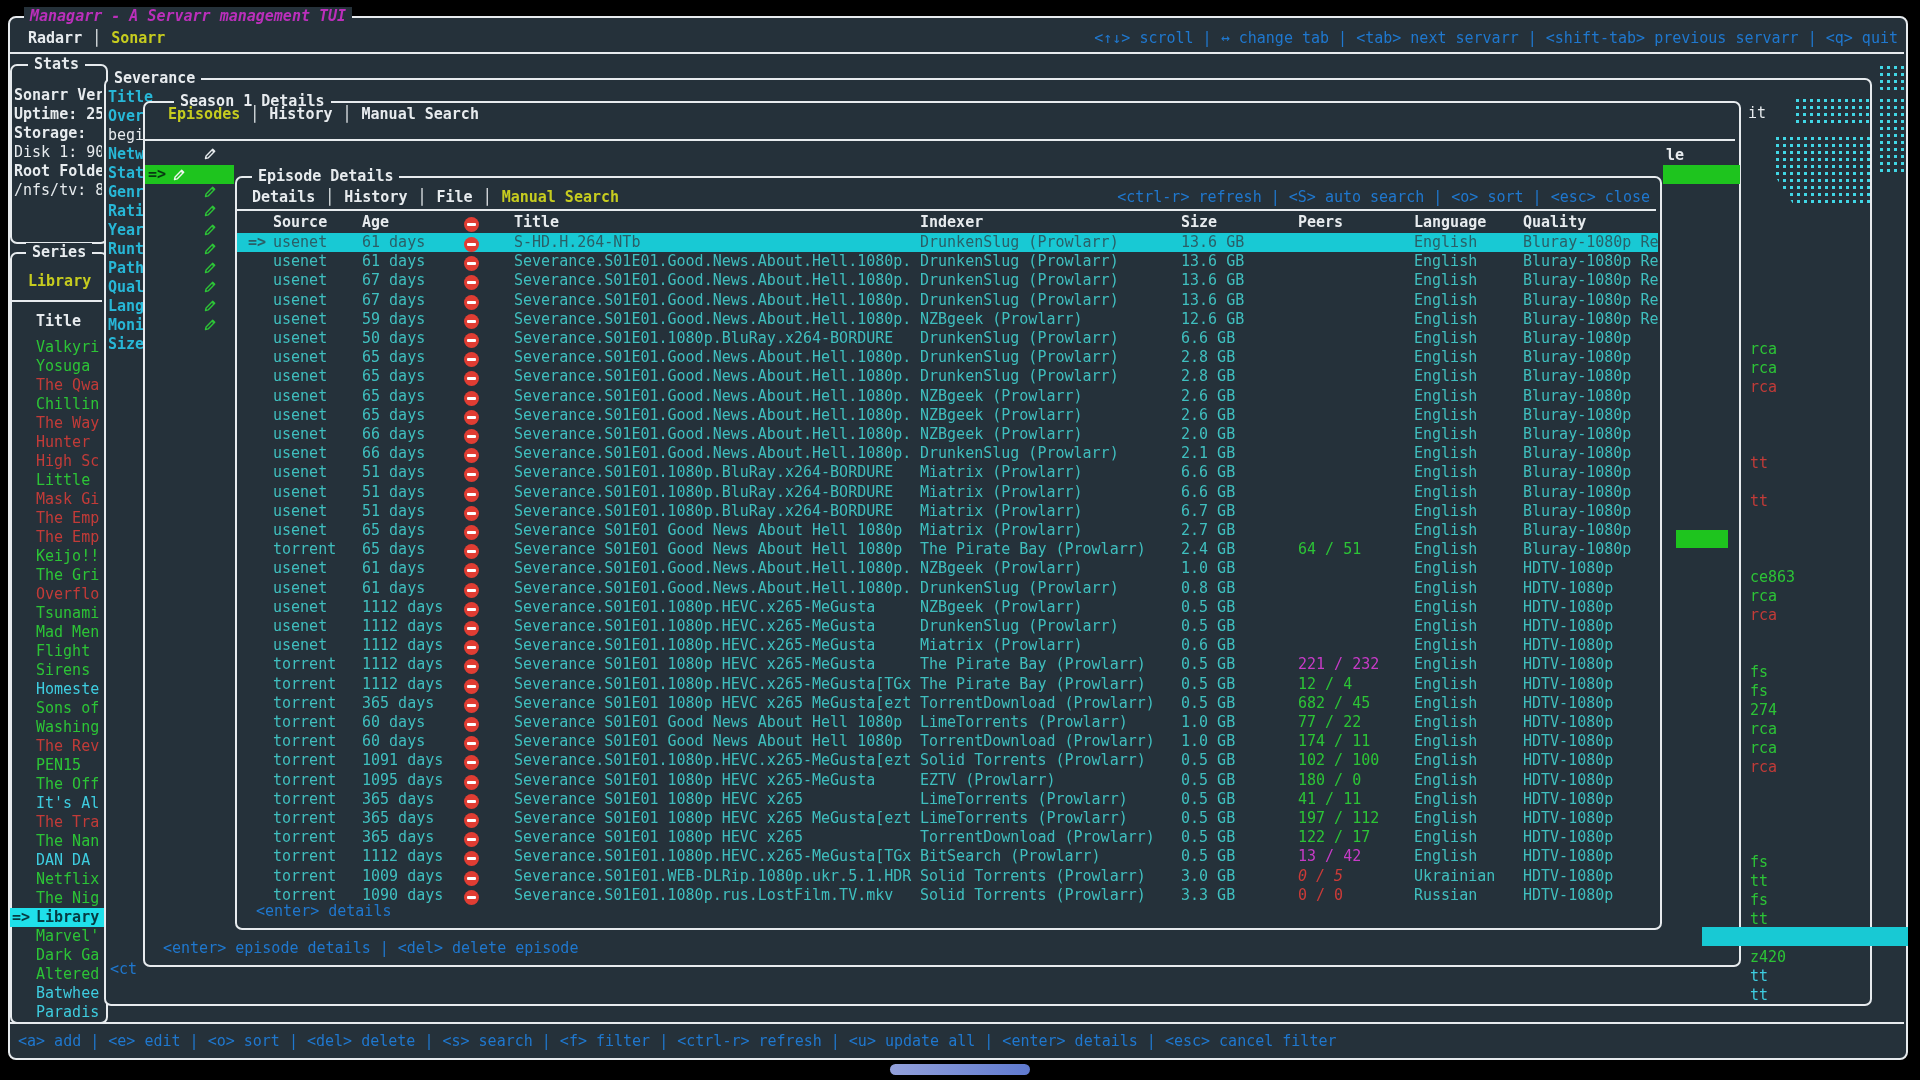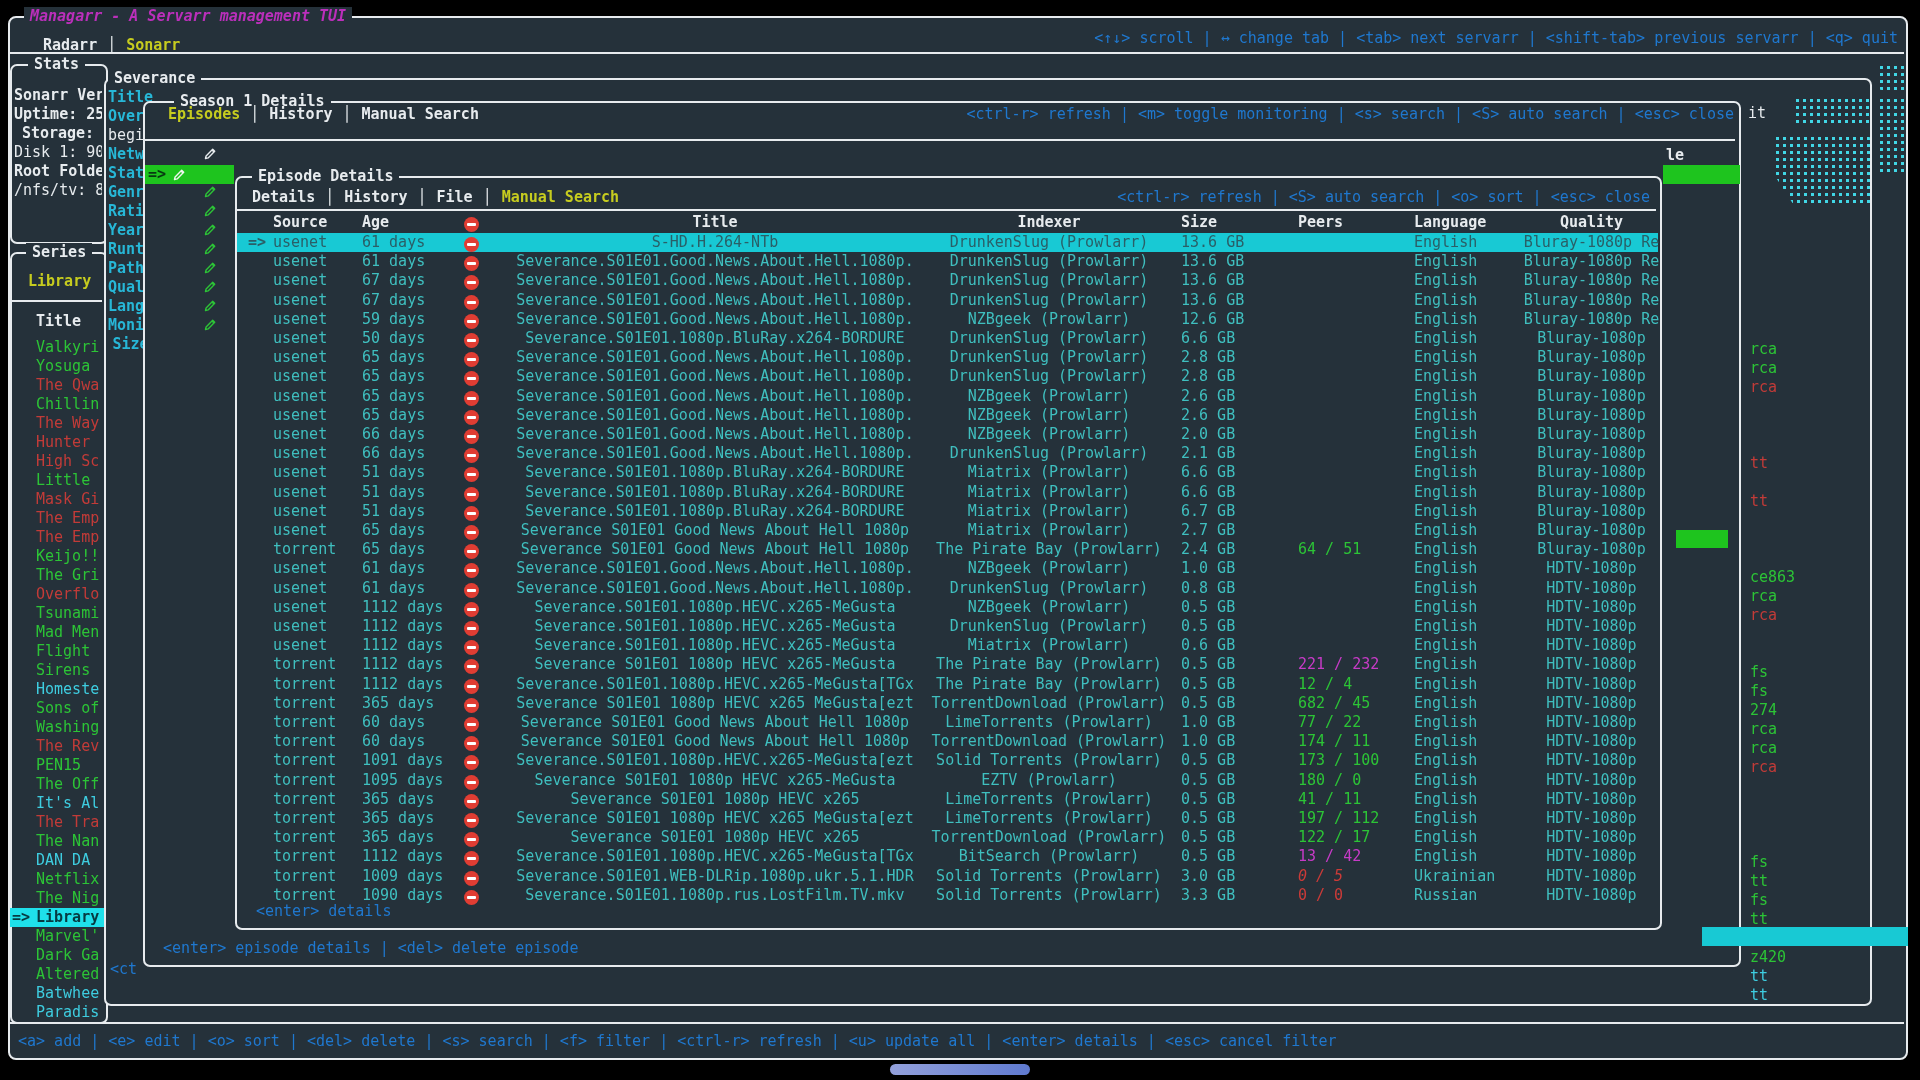--- a/index.html
+++ b/index.html
@@ -1,17 +1,17 @@
 <!DOCTYPE html>
 <html style="--bg: #25313a; --border: #e7ebee; --white: #e7ebee; --magenta: #bb2fbb; --yellow: #c6cc1f; --blue: #1f78cf; --cyanlabel: #27b7d7; --teal: #3fbfbf; --green: #2cc436; --red: #c23b38; --iconred: #e03d33; --sel-cyan: #18c9d4; --sel-green: #1ec41e; --sel-text: #2a5f67; --series-sel-bg: #1fe0ea; --series-sel-text: #063a42; --cyanitem: #3ecde0; --pmagenta: #c73bc7; --pred: #cc3b38; --dots: #41d7e6;"><head>
 <meta charset="utf-8">
 <style>
   html,body{margin:0;padding:0;background:#000;width:1920px;height:1080px;overflow:hidden;}
   body{font-family:"DejaVu Sans Mono","Liberation Mono",monospace;font-size:15px;line-height:19px;color:#e7ebee;}
-  .abs{position:absolute;text-align:center;}
+  .abs{position:absolute;}
   .pre{white-space:pre;}
   #stage{position:absolute;left:0;top:0;width:1920px;height:1080px;background:#000;}
   .panel{position:absolute;background:var(--bg);border:2px solid var(--border);border-radius:7px;}
   .ptitle{position:absolute;background:var(--bg);padding:0 6px;font-weight:bold;color:var(--white);white-space:pre;z-index:3;}
   .hline{position:absolute;height:0;border-top:2px solid var(--border);}
   .kb{color:var(--blue);white-space:pre;}
   .tabrow{display:flex;gap:0;white-space:pre;}
   .tabsep{color:var(--white);padding:0 10px;}
   .tab-active{color:var(--yellow);font-weight:bold;}
   .tab-idle{color:var(--white);font-weight:bold;}
@@ -46,21 +46,21 @@
   #bottom-pill{position:absolute;left:890px;top:1064px;width:140px;height:11px;border-radius:6px;background:linear-gradient(90deg,#93a0da,#5f7ad0);}
 </style>
 </head>
 <body>
 
 <div id="stage">
 
   <div class="abs" style="left:8px;top:16px;width:1896px;height:1040px;background:var(--bg);border:2px solid var(--border);border-radius:8px;"></div>
   <span class="abs pre" style="left:24px;top:7px;background:var(--bg);padding:0 6px;color:var(--magenta);font-weight:bold;font-style:italic;z-index:3;">Managarr - A Servarr management TUI</span>
 
-  <div class="abs tabrow" style="left:28px;top:36px;z-index:3;margin-left:15px;">
+  <div class="abs tabrow" style="left:28px;top:29px;z-index:3;">
     <span class="tab-idle">Radarr</span>
     <span class="tabsep">│</span>
     <span class="tab-active">Sonarr</span>
   </div>
   <span class="abs kb" style="right:22px;top:29px;z-index:3;">&lt;↑↓&gt; scroll | ↔ change tab | &lt;tab&gt; next servarr | &lt;shift-tab&gt; previous servarr | &lt;q&gt; quit</span>
   <div class="hline" style="left:8px;top:52px;width:1896px;z-index:2;"></div>
 
   <div class="panel" style="left:10px;top:64px;width:94px;height:176px;z-index:2;"></div>
   <span class="ptitle" style="left:28px;top:55px;">Stats</span>
   <div class="abs" id="stats-lines" style="left:14px;top:86px;width:88px;z-index:3;">
@@ -165,21 +165,20 @@
 
   <div class="panel" style="left:143px;top:101px;width:1594px;height:862px;z-index:10;"></div>
   <span class="ptitle" style="left:174px;top:92px;z-index:12;">Season 1 Details</span>
   <div class="abs tabrow" style="left:168px;top:105px;z-index:12;">
     <span class="tab-active">Episodes</span>
     <span class="tabsep">│</span>
     <span class="tab-idle">History</span>
     <span class="tabsep">│</span>
     <span class="tab-idle">Manual Search</span>
   </div>
-  <span class="abs kb" style="right:186px;top:105px;z-index:12;">&lt;ctrl-r&gt; refresh | &lt;m&gt; toggle monitoring | &lt;s&gt; search | &lt;S&gt; auto search | &lt;esc&gt; close</span>
   <div class="hline" style="left:145px;top:139px;width:1590px;z-index:12;"></div>
   <div class="abs" id="season-episode-strip" style="left:0;top:0;z-index:12;">
       <div class="pencil" style="left: 203px; top: 146px;"><svg width="15" height="15" viewBox="0 0 15 15">
           <path d="M3.1 9.9 L9.7 3.3 L11.7 5.3 L5.1 11.9 L2.5 12.5 Z M9 4 L11 6" fill="none" stroke="#e7ebee" stroke-width="1.4" stroke-linejoin="round"></path>
         </svg></div>
       <div class="greenbar" style="left: 145px; top: 165px; width: 89px; height: 19px;">
         <span style="position: absolute; left: 3px; top: 0px; color: rgb(8, 58, 18); font-weight: bold;">=&gt;</span>
         <span class="pencil" style="left: 27px; top: 2px;"><svg width="15" height="15" viewBox="0 0 15 15">
             <path d="M3.1 9.9 L9.7 3.3 L11.7 5.3 L5.1 11.9 L2.5 12.5 Z M9 4 L11 6" fill="none" stroke="#eef6ee" stroke-width="1.4" stroke-linejoin="round"></path>
           </svg></span>
@@ -516,21 +515,21 @@
         <span class="cell c-rej"><span class="noentry"></span></span>
       </div>
       <div class="rrow" style="top: 518.4px;">
         <span class="cell c-src">torrent</span>
         <span class="cell c-age">1091 days</span>
         <span class="cell c-title">Severance.S01E01.1080p.HEVC.x265-MeGusta[ezt</span>
         <span class="cell c-idx">Solid Torrents (Prowlarr)</span>
         <span class="cell c-size">0.5 GB</span>
         <span class="cell c-lang">English</span>
         <span class="cell c-qual">HDTV-1080p</span>
-        <span class="cell c-peers fg-green">173 / 100</span>
+        <span class="cell c-peers fg-green">102 / 100</span>
         <span class="cell c-rej"><span class="noentry"></span></span>
       </div>
       <div class="rrow" style="top: 537.6px;">
         <span class="cell c-src">torrent</span>
         <span class="cell c-age">1095 days</span>
         <span class="cell c-title">Severance S01E01 1080p HEVC x265-MeGusta</span>
         <span class="cell c-idx">EZTV (Prowlarr)</span>
         <span class="cell c-size">0.5 GB</span>
         <span class="cell c-lang">English</span>
         <span class="cell c-qual">HDTV-1080p</span>

